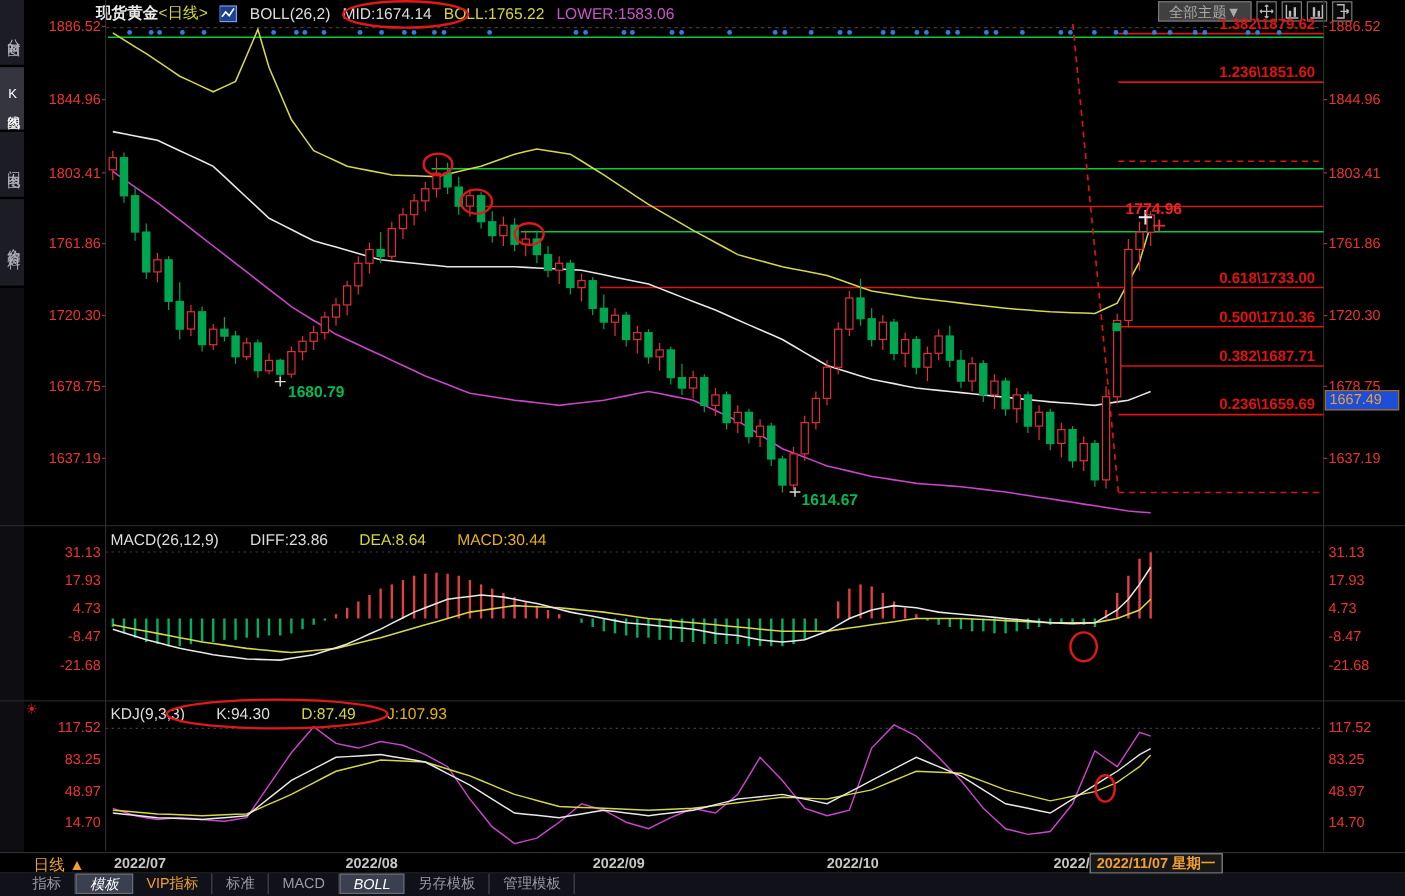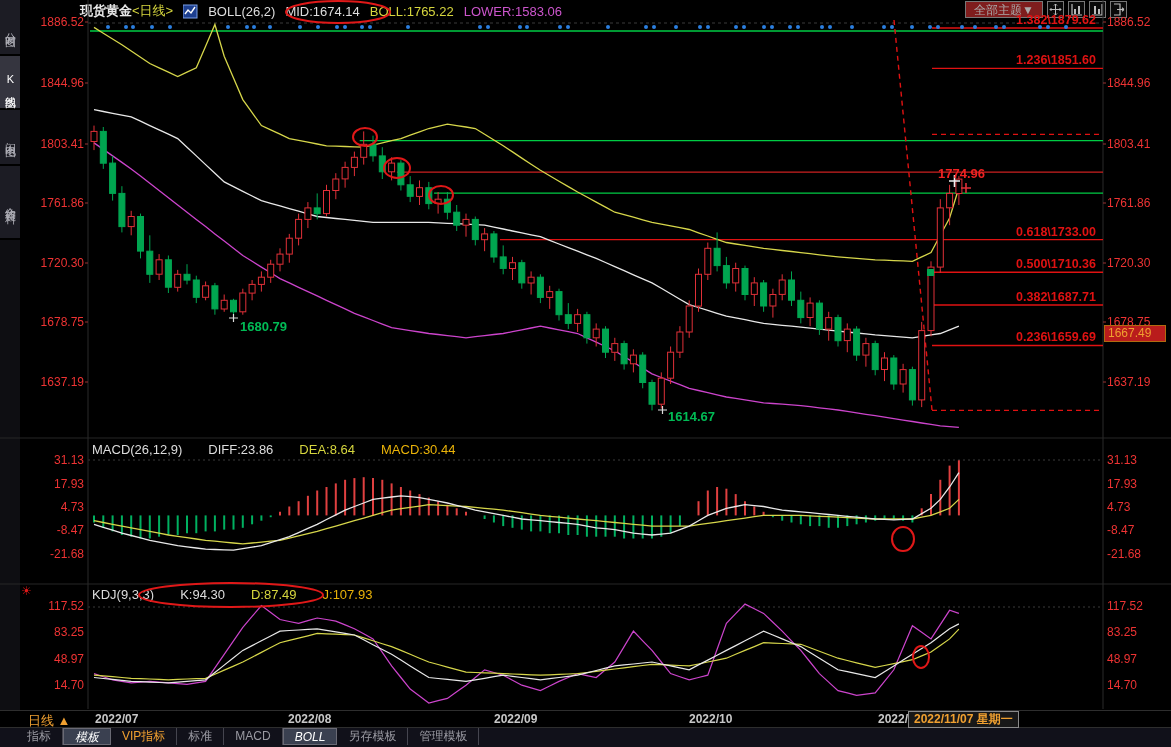--- a/index.html
+++ b/index.html
@@ -16,21 +16,21 @@
   
   .titlebar{position:absolute;left:80px;top:0;height:22px;display:flex;align-items:center;
       gap:10px;z-index:1;font-size:13px;color:#ddd;white-space:nowrap;}
   .t-symbol{color:#e8e8e8;font-weight:bold;}
   .t-period{color:#d6d63e;}
   .t-upper{color:#d6d63e;}
   .t-lower{color:#cc55cc;}
   
   .topright{position:absolute;right:44px;top:1px;display:flex;align-items:center;gap:4px;z-index:1;}
   .theme-btn{border:1px solid #777;color:#aaa;font-size:12px;padding:0 8px;height:17px;
-      line-height:16px;background:#7f1d1d;cursor:pointer;}
+      line-height:16px;background:#404040;cursor:pointer;}
   .icon-btn{width:17px;height:17px;border:1px solid #777;background:#0a0a0a;display:flex;
       align-items:center;justify-content:center;cursor:pointer;}
   
   .ind-header{position:absolute;left:92px;height:16px;display:flex;gap:26px;font-size:13px;
       color:#ddd;z-index:1;white-space:nowrap;}
   .v-yellow{color:#d6d63e;} .v-magenta{color:#eab308;} .v-white{color:#ddd;}
   .sun-icon{position:absolute;left:21px;top:584px;color:#e01818;font-size:12px;z-index:1;}
   
   .xaxis-row{position:absolute;left:0;top:710px;width:1171px;height:18px;background:#000;
       border-top:1px solid #2e2e2e;border-bottom:1px solid #2e2e2e;z-index:1;}
@@ -43,21 +43,21 @@
   .toolbar{position:absolute;left:0;top:728px;width:1171px;height:19px;background:#11111a;
       display:flex;align-items:flex-start;padding-left:16px;z-index:1;}
   .tab{color:#9a9aa2;font-size:12px;padding:0 11px;height:17px;line-height:17px;
       border-right:1px solid #45454f;cursor:pointer;white-space:nowrap;}
   .tab.active{background:#3a4050;color:#fff;border:1px solid #6a6a74;font-style:italic;}
   .tab.vip{color:#f0a030;}
   
   #chart-svg{position:absolute;left:0;top:0;z-index:2;pointer-events:none;}
   .plot-region{position:absolute;left:88px;top:0;width:1015px;height:710px;z-index:0;}
   .price-box{position:absolute;left:1104px;top:325px;width:62px;height:17px;border:1px solid #b06a10;
-      background:#b91c1c;color:#f0a030;font-size:12px;line-height:15px;padding-left:3px;z-index:3;}
+      background:#1d4ed8;color:#f0a030;font-size:12px;line-height:15px;padding-left:3px;z-index:3;}
 </style>
 </head>
 <body>
 
 <div class="app">
 
   <div class="plot-region"></div>
 
   <div class="sidebar">
     <div class="side-item" style="height:56px">分时图</div>

